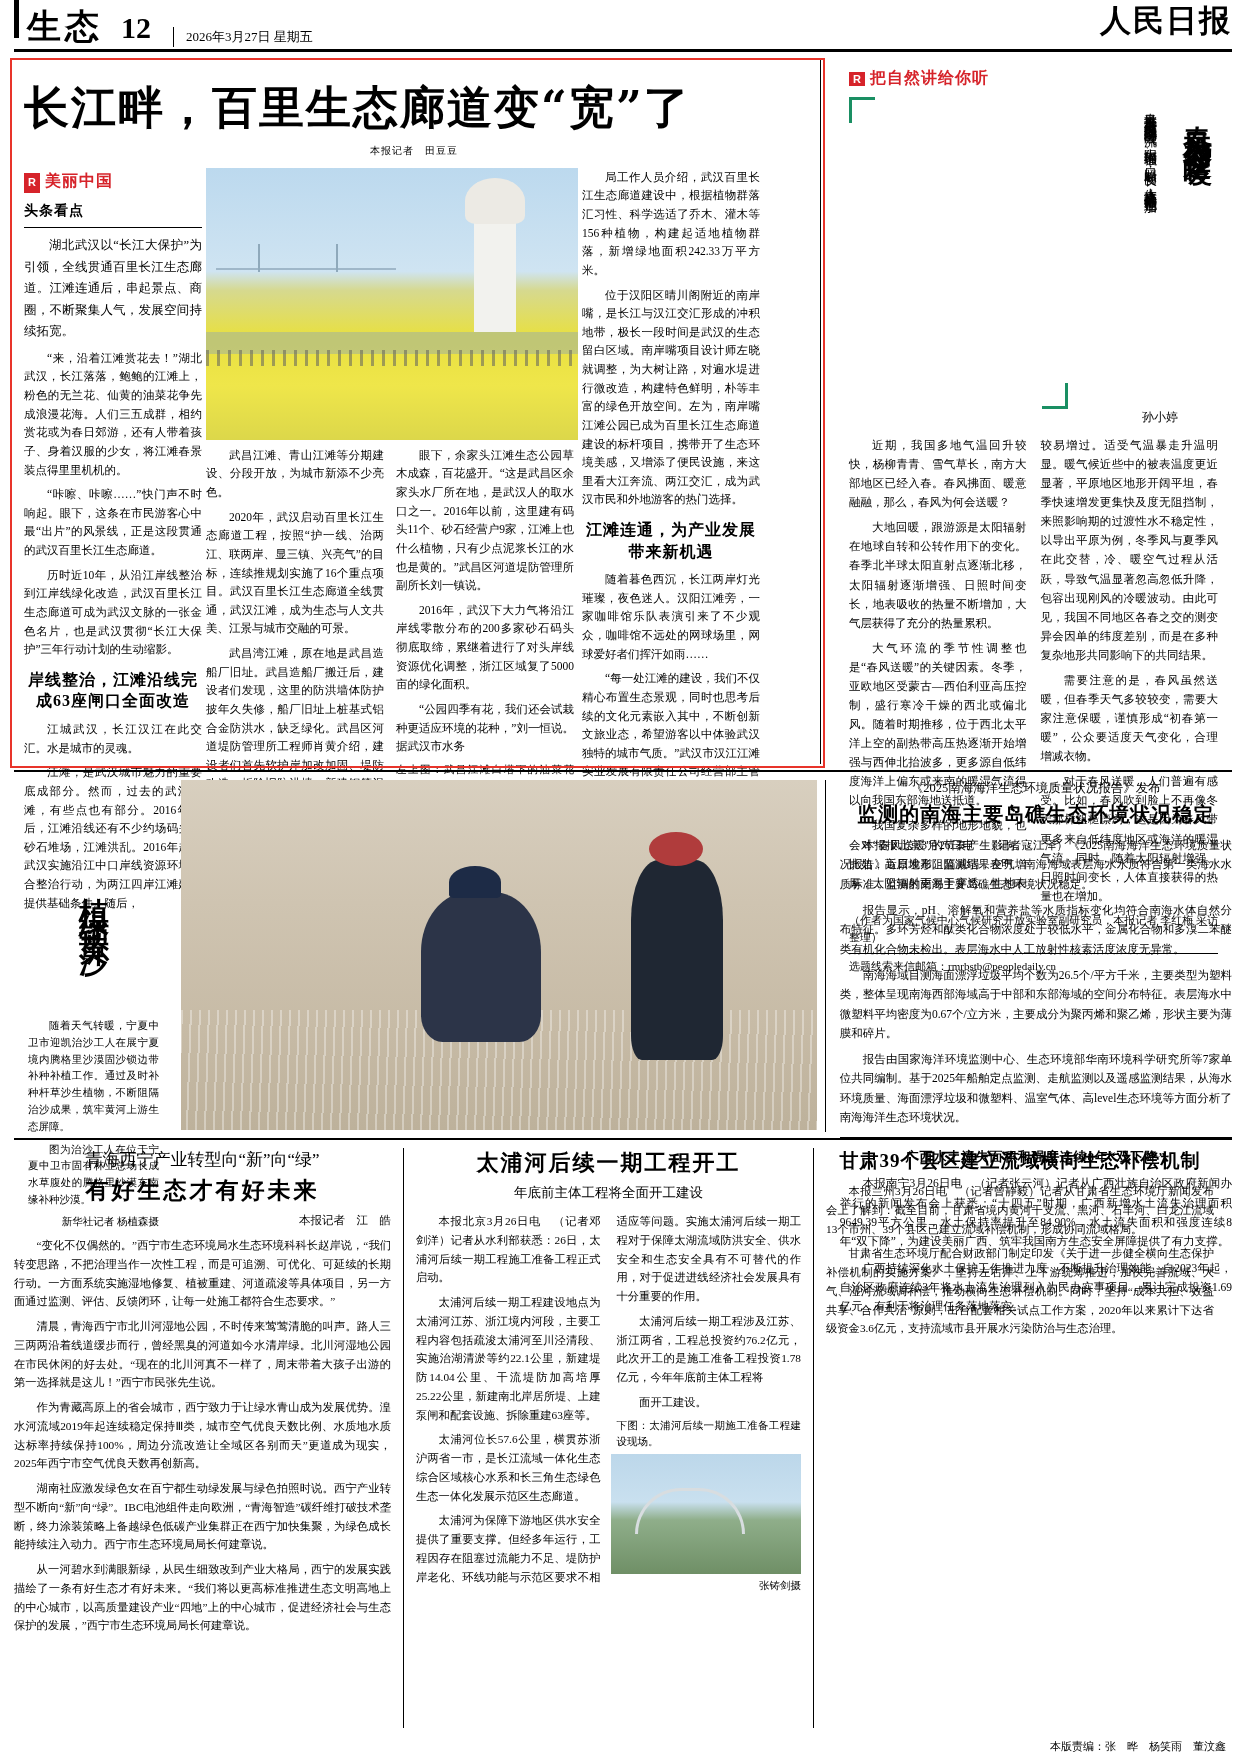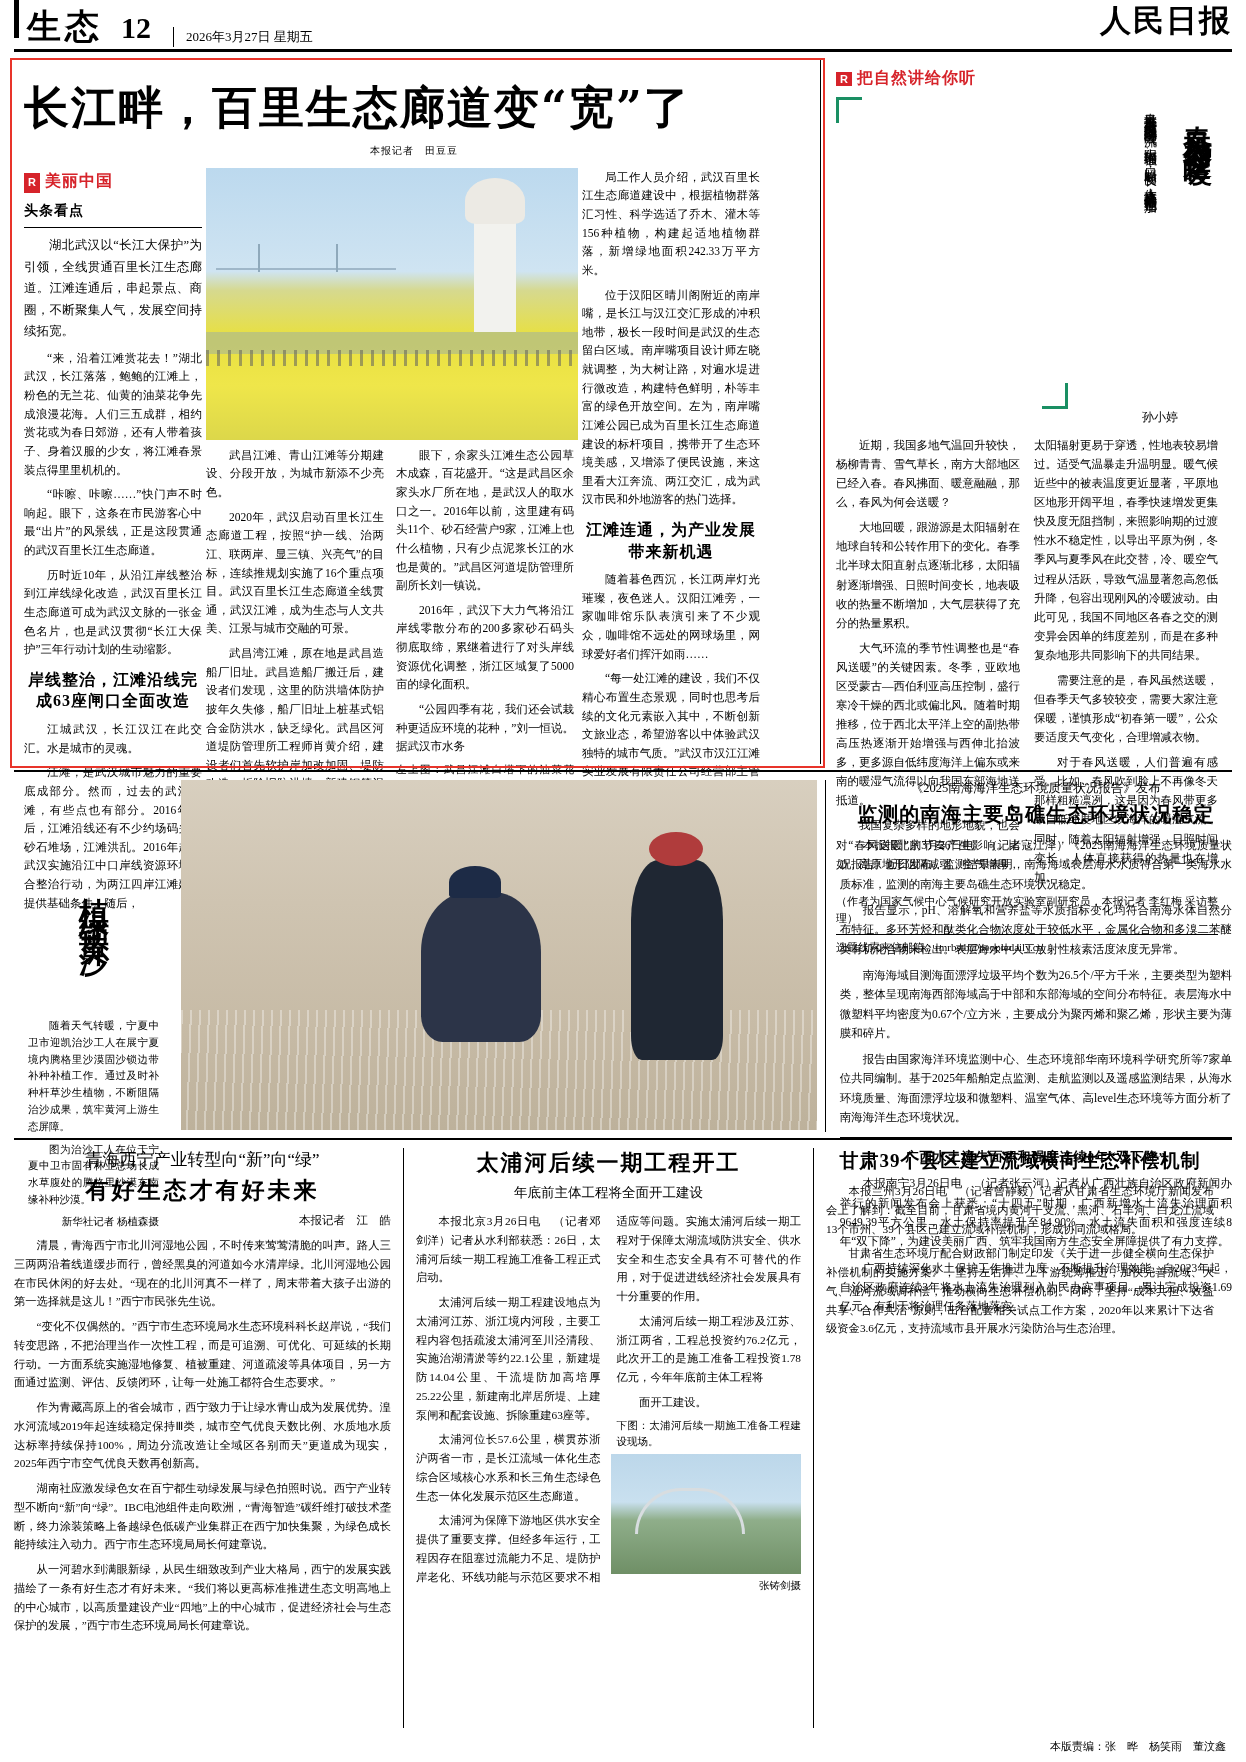--- a/index.html
+++ b/index.html
@@ -41,21 +41,21 @@
 
   
   .redbox {
     position:absolute; left:10px; top:58px; width:815px; height:710px;
     border:2px solid #e8342a; pointer-events:none; z-index:5;
   }
 
   
   .top-zone { display:flex; margin-top:6px; height:706px; }
   .top-main { width:800px; padding:8px 10px 0 10px; }
-  .top-side { width:404px; border-left:1px solid #000; padding:10px 6px 0 15px; margin-left:6px;}
+  .top-side { width:404px; border-left:1px solid #000; padding:10px 6px 0 28px; margin-left:6px;}
 
   .headline {
     text-align:left;
     font-family:"DejaVu Serif", serif;
     font-size:45px; font-weight:bold; letter-spacing:2px;
     margin:16px 0 10px 0; line-height:1.15;
   }
   .byline { text-align:center; font-size:10px; margin-bottom:10px; letter-spacing:1px;}
 
   .cols3 { display:flex; gap:4px; }
@@ -333,22 +333,22 @@
     </div>
   </div>
 
   <div class="bot-zone">
 
     <div class="bot-left">
       <div class="bl-kicker">青海西宁产业转型向“新”向“绿”</div>
       <div class="bl-head">有好生态才有好未来</div>
       <div class="bl-by">本报记者　江　皓</div>
       <div class="body-s">
+        <p>“变化不仅偶然的。”西宁市生态环境局水生态环境科科长赵岸说，“我们转变思路，不把治理当作一次性工程，而是可追溯、可优化、可延续的长期行动。一方面系统实施湿地修复、植被重建、河道疏浚等具体项目，另一方面通过监测、评估、反馈闭环，让每一处施工都符合生态要求。”</p>
         <p>清晨，青海西宁市北川河湿地公园，不时传来莺莺清脆的叫声。路人三三两两沿着线道缓步而行，曾经黑臭的河道如今水清岸绿。北川河湿地公园在市民休闲的好去处。“现在的北川河真不一样了，周末带着大孩子出游的第一选择就是这儿！”西宁市民张先生说。</p>
-        <p>“变化不仅偶然的。”西宁市生态环境局水生态环境科科长赵岸说，“我们转变思路，不把治理当作一次性工程，而是可追溯、可优化、可延续的长期行动。一方面系统实施湿地修复、植被重建、河道疏浚等具体项目，另一方面通过监测、评估、反馈闭环，让每一处施工都符合生态要求。”</p>
         <p>作为青藏高原上的省会城市，西宁致力于让绿水青山成为发展优势。湟水河流域2019年起连续稳定保持Ⅲ类，城市空气优良天数比例、水质地水质达标率持续保持100%，周边分流改造让全域区各别而天”更道成为现实，2025年西宁市空气优良天数再创新高。</p>
         <p>湖南社应激发绿色女在百宁都生动绿发展与绿色拍照时说。西宁产业转型不断向“新”向“绿”。IBC电池组件走向欧洲，“青海智造”碳纤维打破技术垄断，终力涂装策略上备越绿色低碳产业集群正在西宁加快集聚，为绿色成长能持续注入动力。西宁市生态环境局局长何建章说。</p>
         <p>从一河碧水到满眼新绿，从民生细致改到产业大格局，西宁的发展实践描绘了一条有好生态才有好未来。“我们将以更高标准推进生态文明高地上的中心城市，以高质量建设产业“四地”上的中心城市，促进经济社会与生态保护的发展，”西宁市生态环境局局长何建章说。</p>
       </div>
     </div>
 
     <div class="bot-mid">
       <div class="bm-head">太浦河后续一期工程开工</div>
       <div class="bm-sub">年底前主体工程将全面开工建设</div>
       <div class="body-s bm-2col">

